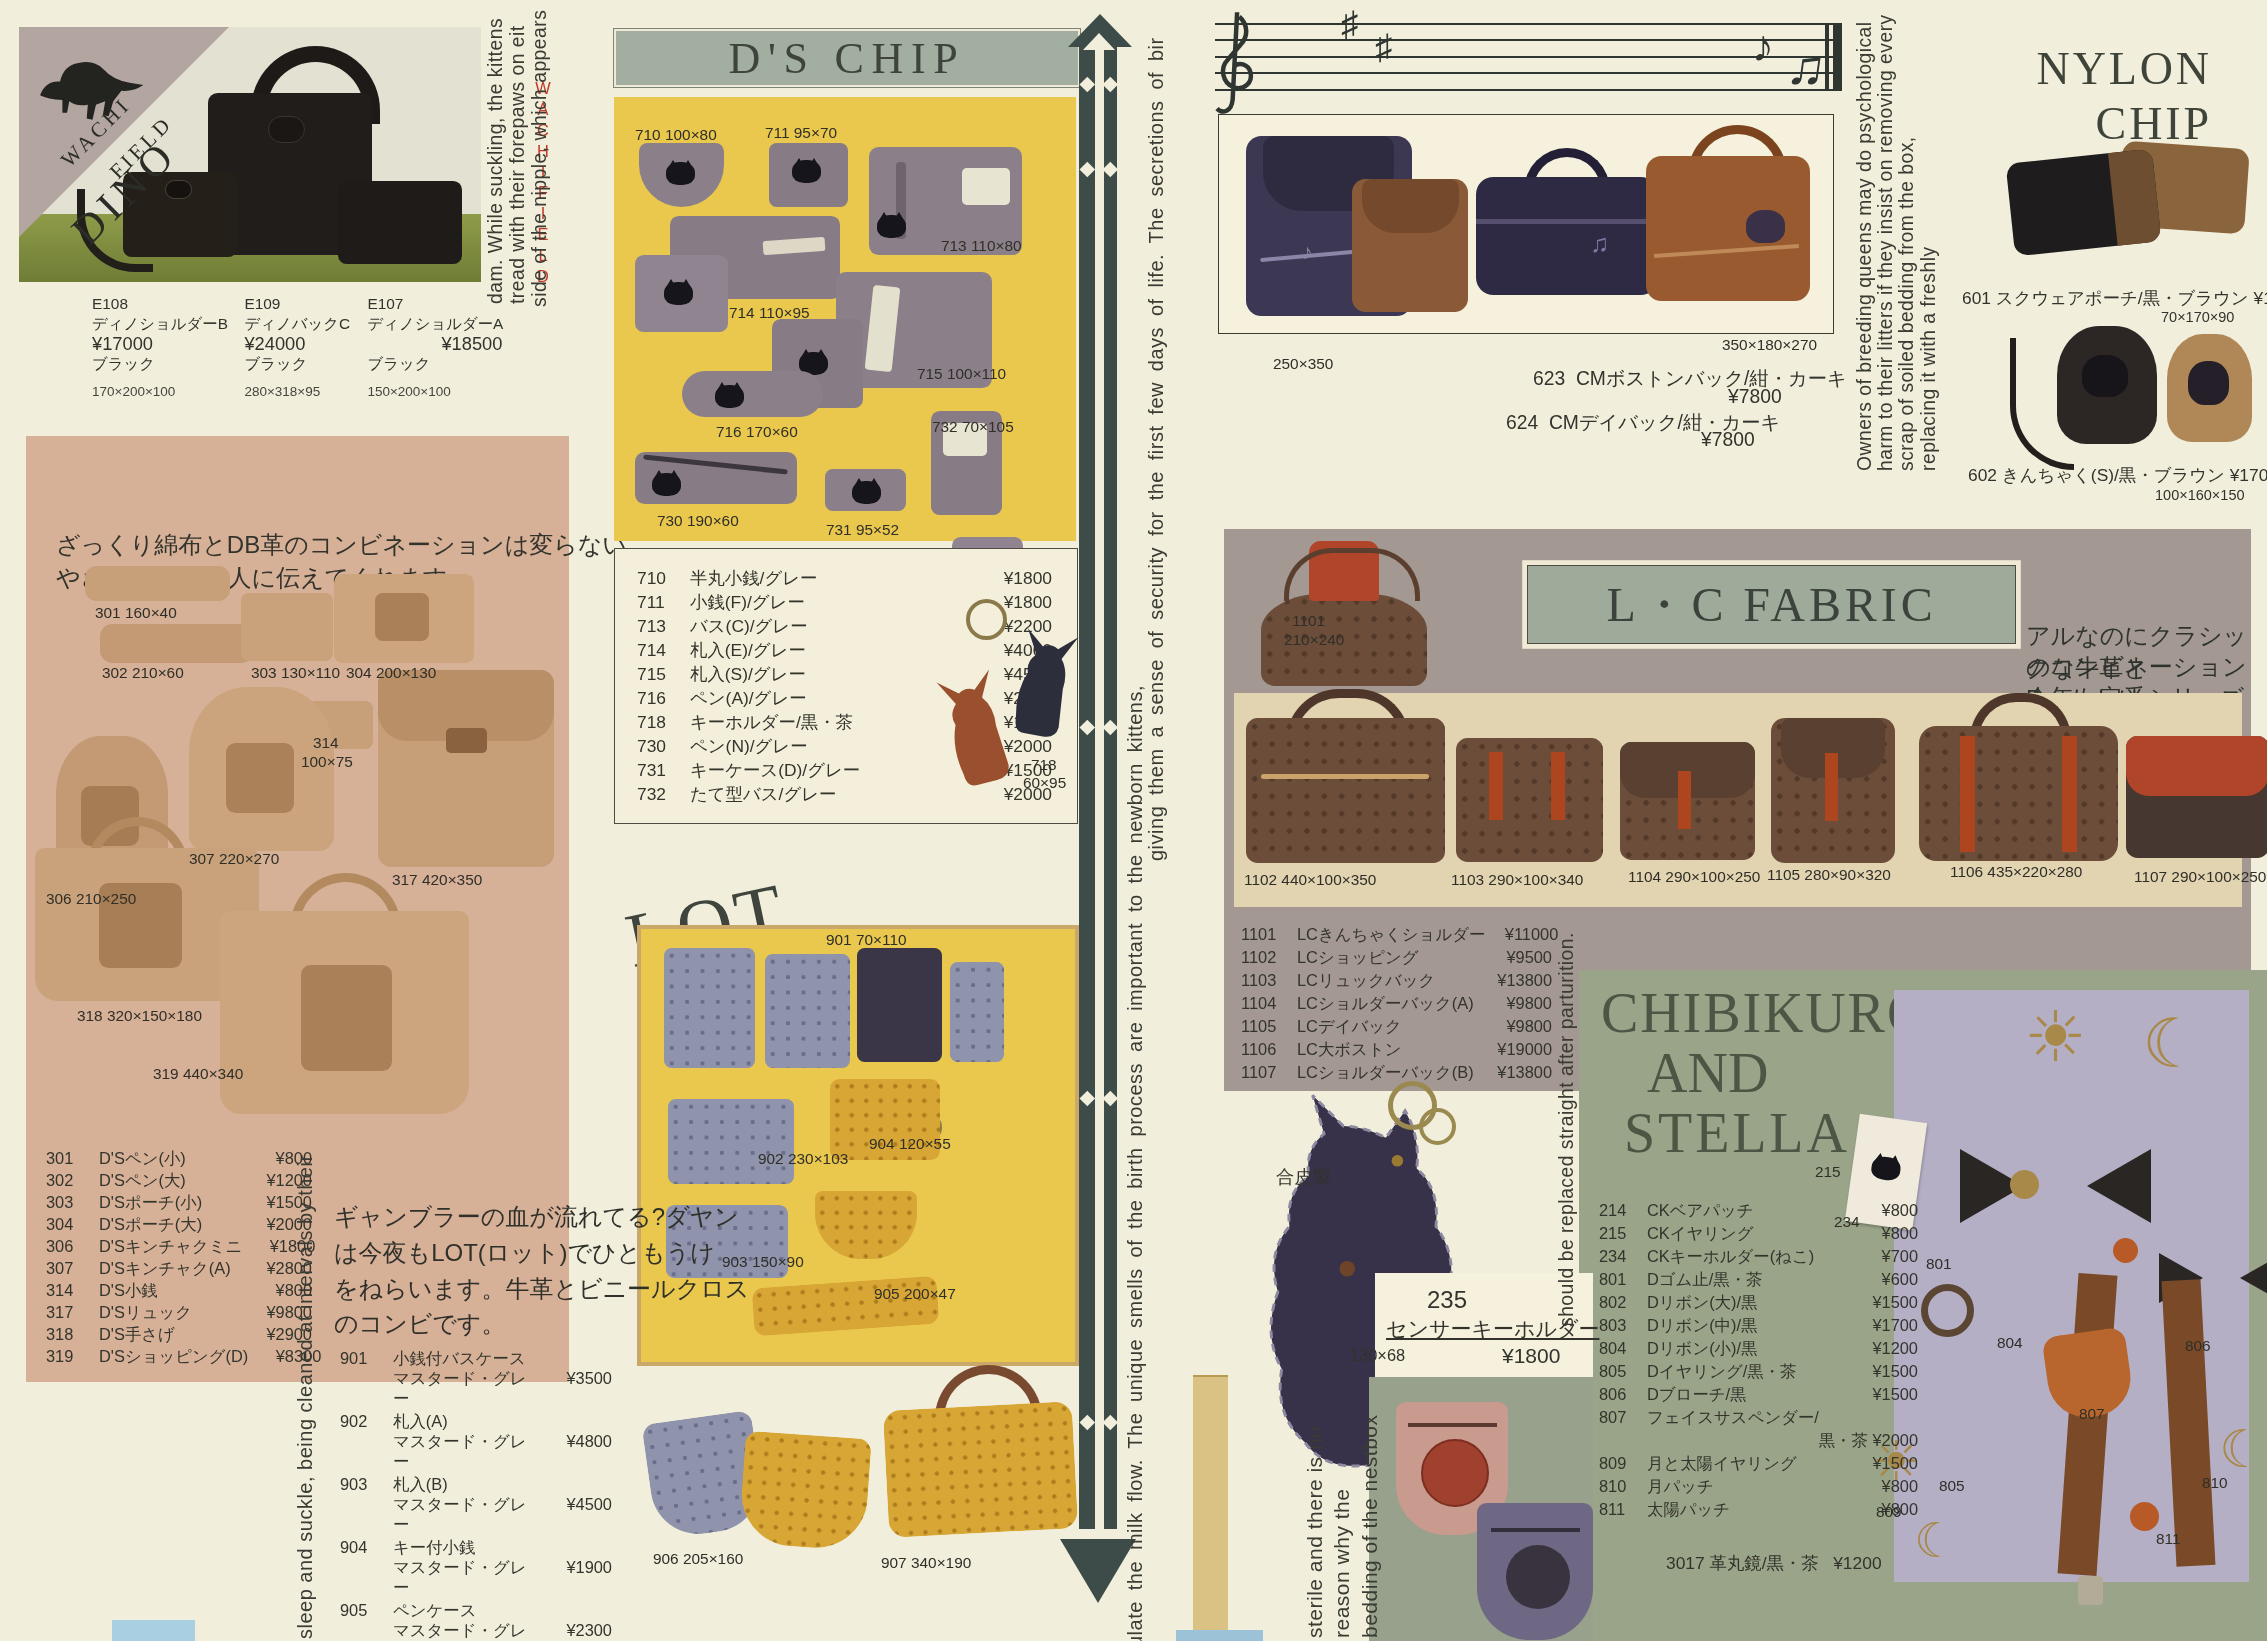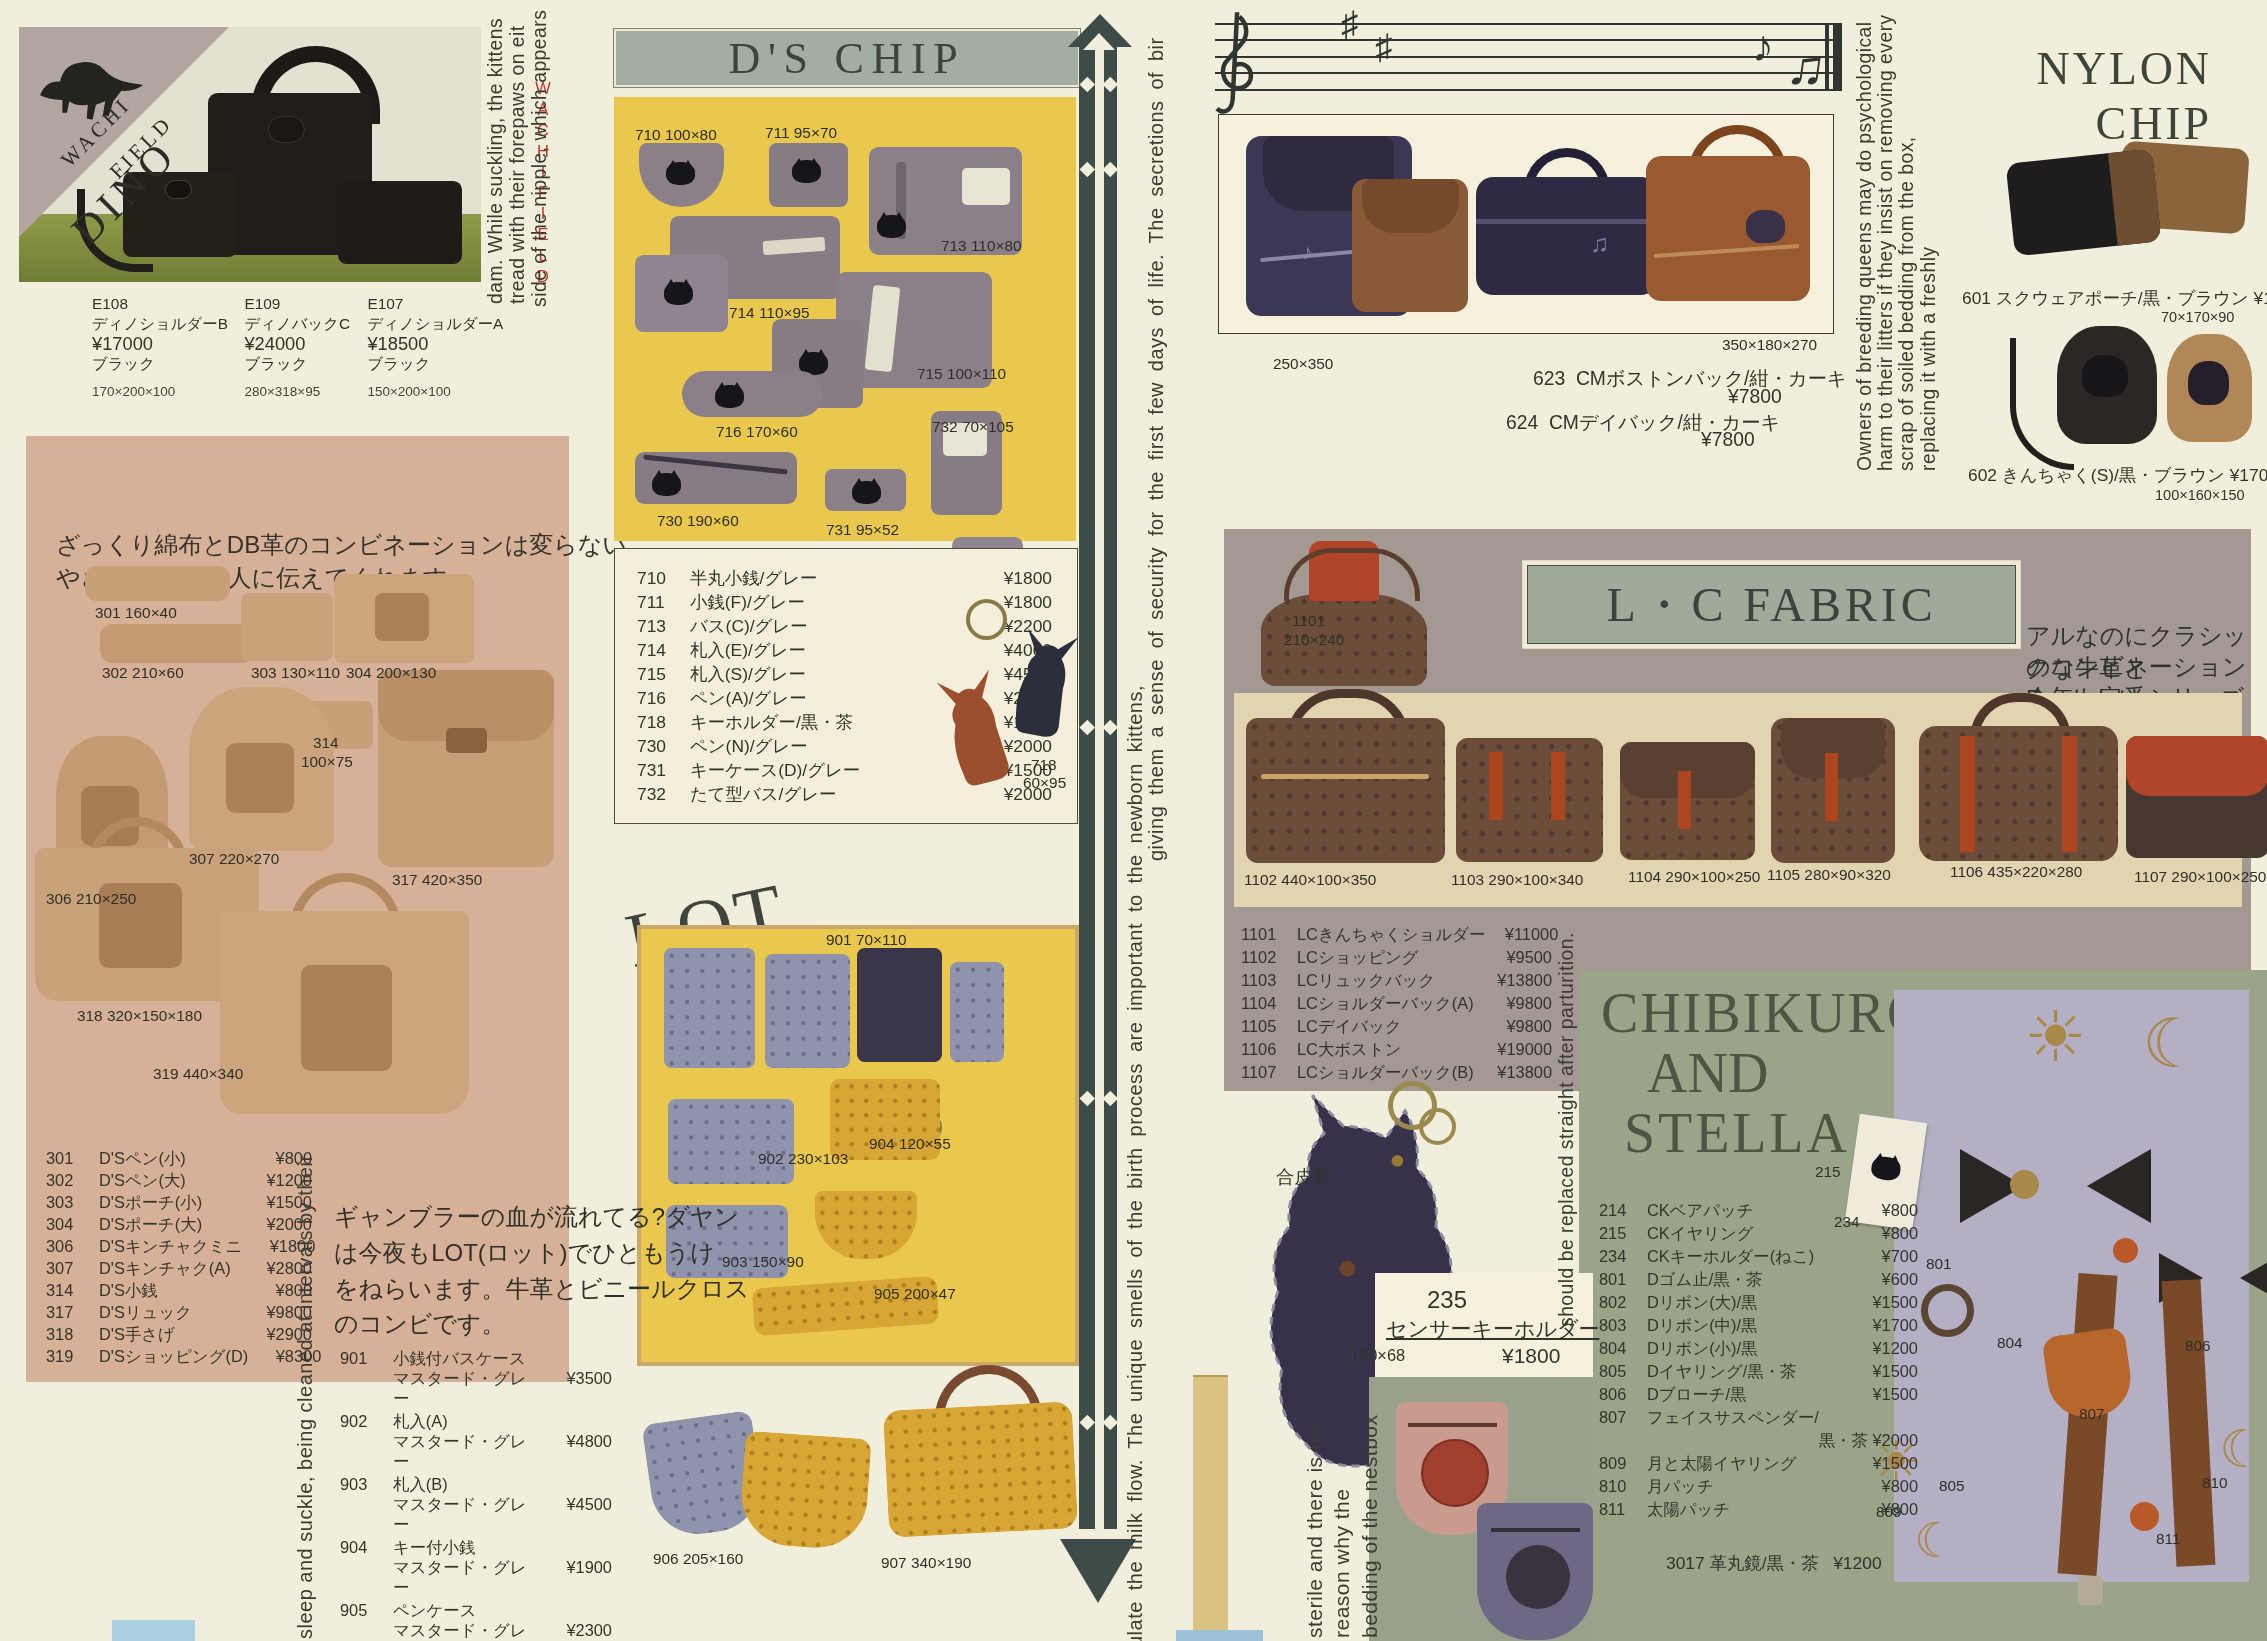--- a/index.html
+++ b/index.html
@@ -73,21 +73,21 @@
         <div>E109</div>
         <div style="white-space:nowrap;">ディノバックC</div>
         <div style="font-size:18.3px;">¥24000</div>
         <div>ブラック</div>
         <div style="font-size:13.5px;padding-top:7.7px;color:#45453c;">280×318×95</div>
       </div>
 
       <div style="width:135px;font-size:15.4px;line-height:20px;">
         <div>E107</div>
         <div style="white-space:nowrap;">ディノショルダーA</div>
-        <div style="font-size:18.3px;">¥18500</div>
+        <div style="font-size:18.3px;text-align:right;">¥18500</div>
         <div>ブラック</div>
         <div style="font-size:13.5px;padding-top:7.7px;color:#45453c;">150×200×100</div>
       </div>
     </div>
 
   <div class="abs" style="left:533px;top:79px;writing-mode:vertical-rl;text-orientation:upright;color:#c23a28;font-size:16.4px;letter-spacing:2.9px;">WACHIFIELD</div>
 
   <div class="abs" style="left:26px;top:436px;width:543px;height:946px;background:#d6b097;"></div>
   <div class="abs" style="left:56px;top:529px;font-size:24px;color:#33332c;">ざっくり綿布とDB革のコンビネーションは変らない</div>
   <div class="abs" style="left:56px;top:562px;font-size:24px;color:#33332c;">やさしさを持つ人に伝えてくれます。</div>

